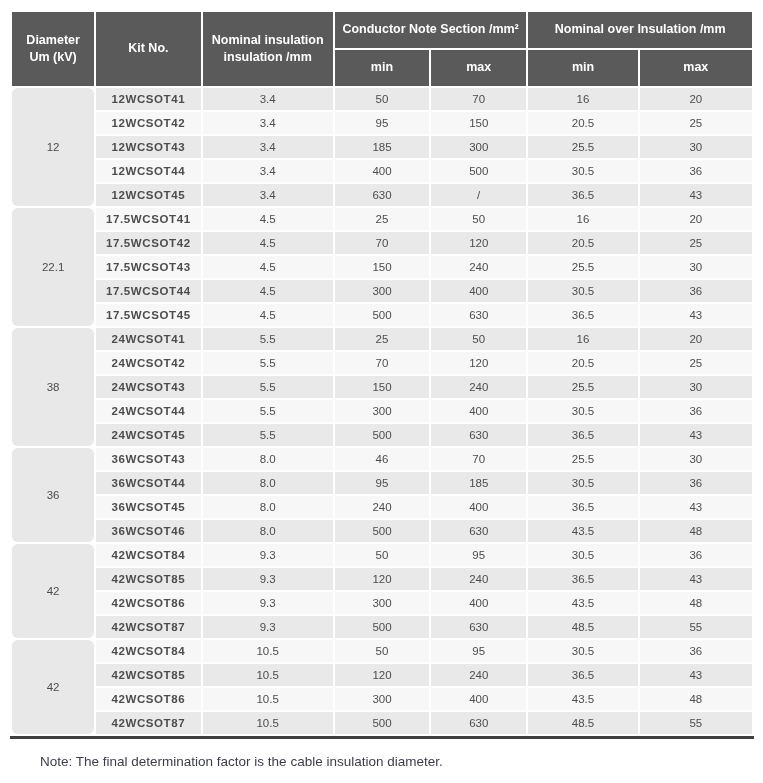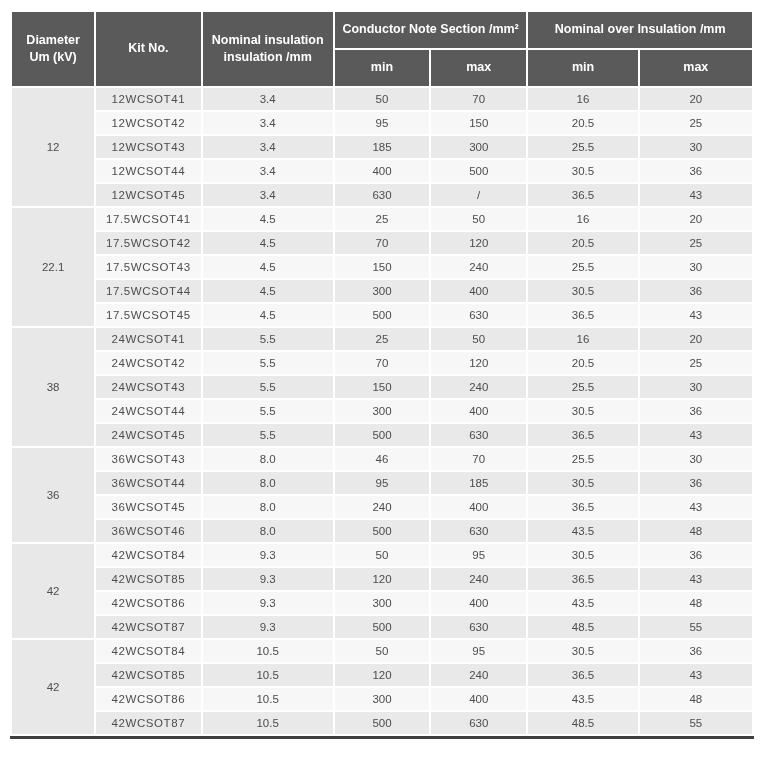--- a/index.html
+++ b/index.html
@@ -41,23 +41,25 @@
     color: #4d4d4d;
     padding: 0 2px;
     overflow: hidden;
     white-space: nowrap;
   }
   tr.row-odd td  { background: #e9e9e9; }
   tr.row-even td { background: #f7f7f7; }
   td.voltage-cell {
     background: #e8e8e8 !important;
     font-size: 12px;
+    border-radius: 6px;
   }
   td.kit-cell {
     letter-spacing: 0.6px;
+    font-weight: bold;
   }
   .note {
     margin: 15px 0 0 30px;
     font-size: 13.5px;
     color: #3c3d49;
   }
 </style>
 </head>
 <body>
 
@@ -305,13 +307,14 @@
         <tr class="row-odd">
           <td class="kit-cell">42WCSOT87</td>
           <td>10.5</td>
           <td>500</td>
           <td>630</td>
           <td>48.5</td>
           <td>55</td>
         </tr>
       </tbody>
   </table>
+  <p class="note">Note: The final determination factor is the cable insulation diameter.</p>
 </div>
 
 </body></html>

